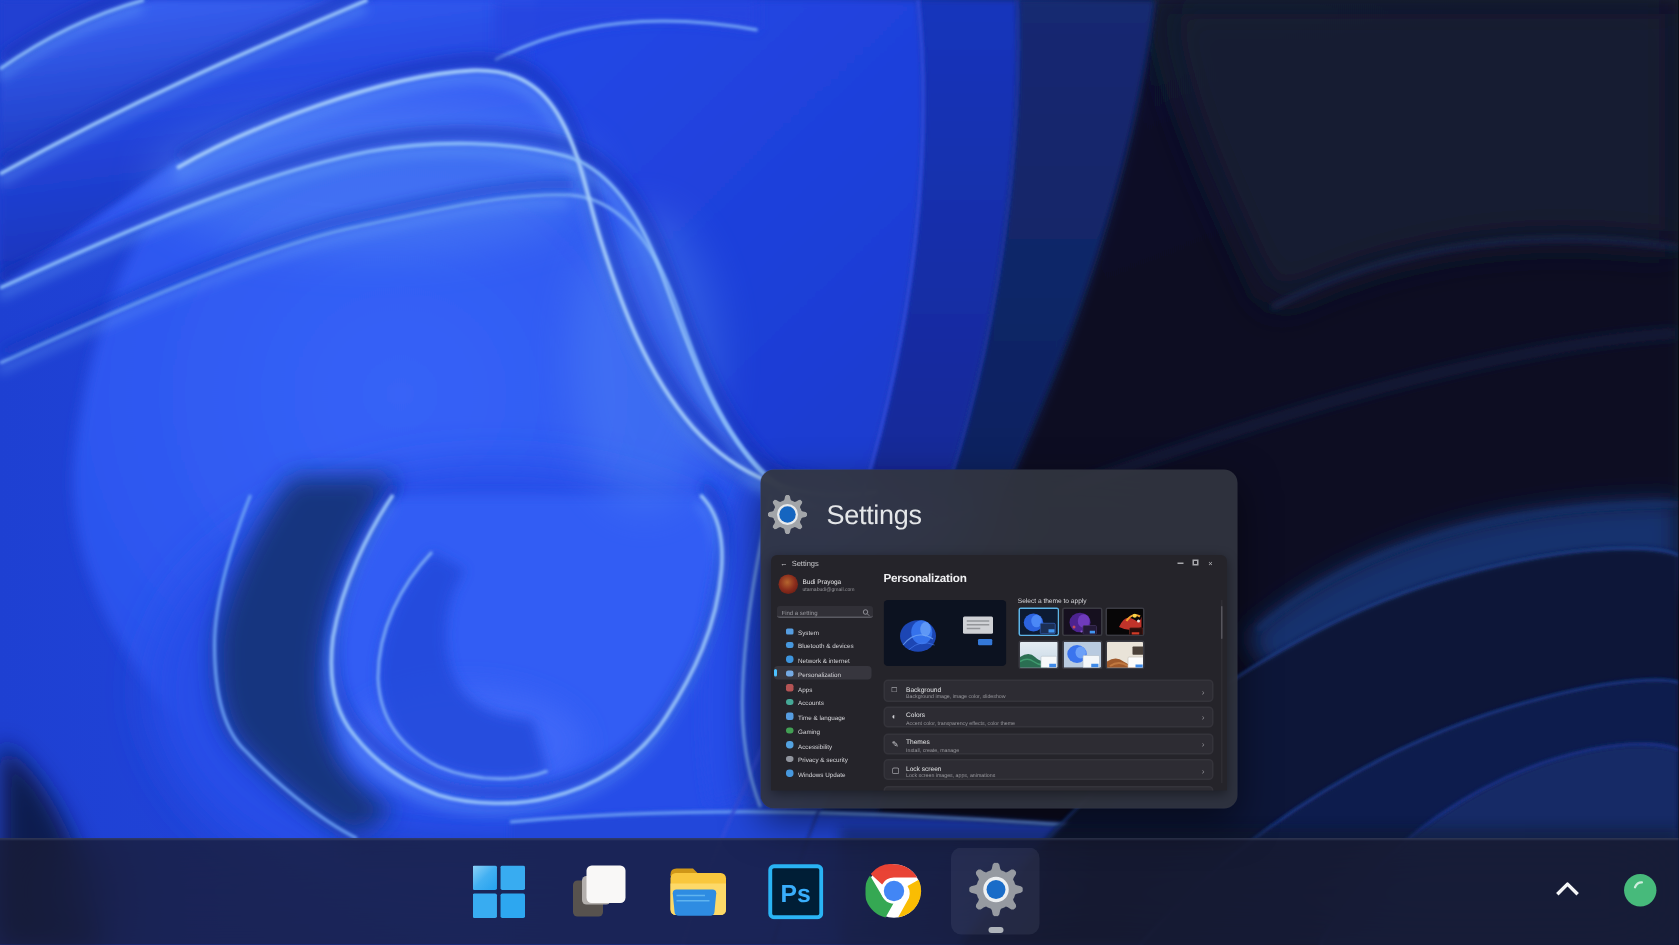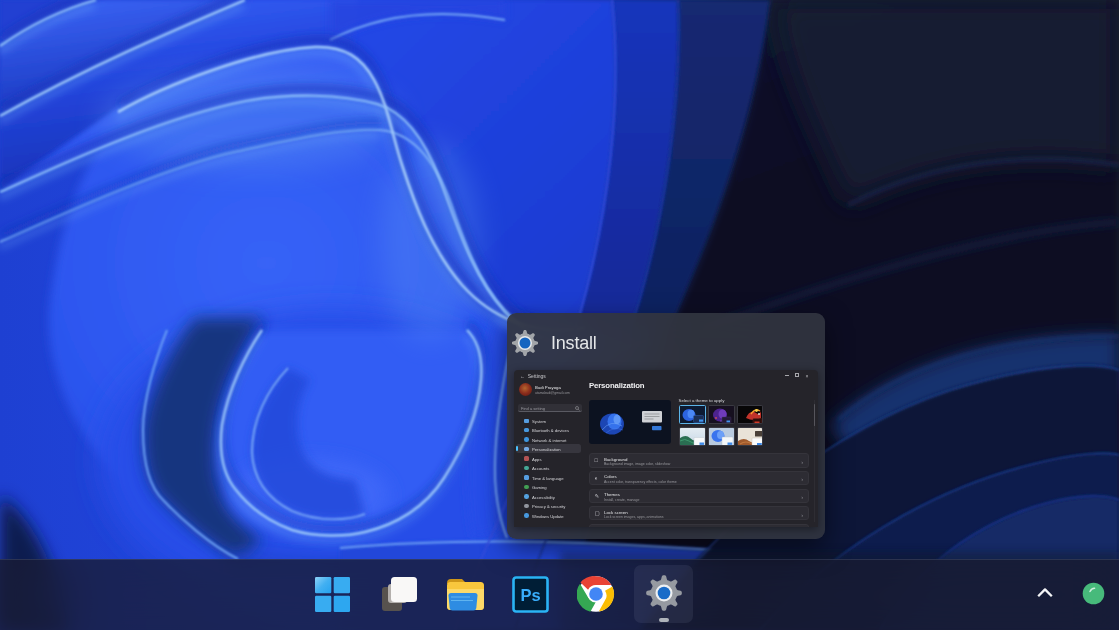--- a/index.html
+++ b/index.html
@@ -228,21 +228,21 @@
   <circle cx="11.5" cy="11.5" r="10.8" fill="#47ba7b"></circle>
   <path d="M8,9.5 q1.6,-3.4 4.6,-3.2" fill="none" stroke="#cfeede" stroke-width="1.5" stroke-linecap="round"></path>
 </svg>
 
 <div id="flyout"></div>
 <svg class="abs" style="left:512px;top:330px" width="26" height="26" viewBox="0 0 26 26">
   <path d="M26.0,13.0L26.0,13.9L25.1,14.6L23.2,15.0L22.3,15.5L22.1,16.1L21.9,16.7L21.6,17.2L21.3,17.8L21.6,18.8L22.7,20.5L22.8,21.6L22.2,22.2L21.6,22.8L20.5,22.7L18.8,21.6L17.8,21.3L17.2,21.6L16.7,21.9L16.1,22.1L15.5,22.3L15.0,23.2L14.6,25.1L13.9,26.0L13.0,26.0L12.1,26.0L11.4,25.1L11.0,23.2L10.5,22.3L9.9,22.1L9.3,21.9L8.8,21.6L8.2,21.3L7.2,21.6L5.5,22.7L4.4,22.8L3.8,22.2L3.2,21.6L3.3,20.5L4.4,18.8L4.7,17.8L4.4,17.2L4.1,16.7L3.9,16.1L3.7,15.5L2.8,15.0L0.9,14.6L0.0,13.9L0.0,13.0L0.0,12.1L0.9,11.4L2.8,11.0L3.7,10.5L3.9,9.9L4.1,9.3L4.4,8.8L4.7,8.2L4.4,7.2L3.3,5.5L3.2,4.4L3.8,3.8L4.4,3.2L5.5,3.3L7.2,4.4L8.2,4.7L8.8,4.4L9.3,4.1L9.9,3.9L10.5,3.7L11.0,2.8L11.4,0.9L12.1,0.0L13.0,0.0L13.9,0.0L14.6,0.9L15.0,2.8L15.5,3.7L16.1,3.9L16.7,4.1L17.2,4.4L17.8,4.7L18.8,4.4L20.5,3.3L21.6,3.2L22.2,3.8L22.8,4.4L22.7,5.5L21.6,7.2L21.3,8.2L21.6,8.8L21.9,9.3L22.1,9.9L22.3,10.5L23.2,11.0L25.1,11.4L26.0,12.1Z" fill="#a2a5a9"></path>
   <circle cx="13" cy="13" r="7" fill="#e8eaec"></circle>
   <circle cx="13" cy="13" r="5.5" fill="#1565c0"></circle>
 </svg>
-<div id="flytitle">Install</div>
+<div id="flytitle">Settings</div>
 <div id="miniwin">
   <div class="mw" style="left:6px;top:3px;font-size:5px;color:#c8c8cc">←&nbsp;&nbsp;Settings</div>
   <div class="mw" style="left:271px;top:5px;width:4px;height:0.9px;background:#a8a8ac"></div>
   <div class="mw" style="left:281px;top:3px;width:3.5px;height:3.5px;border:0.8px solid #a8a8ac"></div>
   <div class="mw" style="left:291.5px;top:2.5px;font-size:5px;color:#b4b4b8">×</div>
   <div class="mw" style="left:5px;top:13px;width:13px;height:13px;border-radius:50%;background:radial-gradient(circle at 45% 40%,#b5652e,#8a2c1c 50%,#541610)"></div>
   <div class="mw" style="left:21px;top:14.5px;font-size:4.3px;color:#e8e8ea">Budi Prayoga</div>
   <div class="mw" style="left:21px;top:20.5px;font-size:3.4px;color:#97979c">utamabudi@gmail.com</div>
   <div class="mw" style="left:4px;top:33.5px;width:64px;height:8.5px;background:#313037;border-radius:2px;border-bottom:0.8px solid #5a5a62">
      <div class="mw" style="left:3px;top:2px;font-size:4px;color:#9a9aa0">Find a setting</div>

